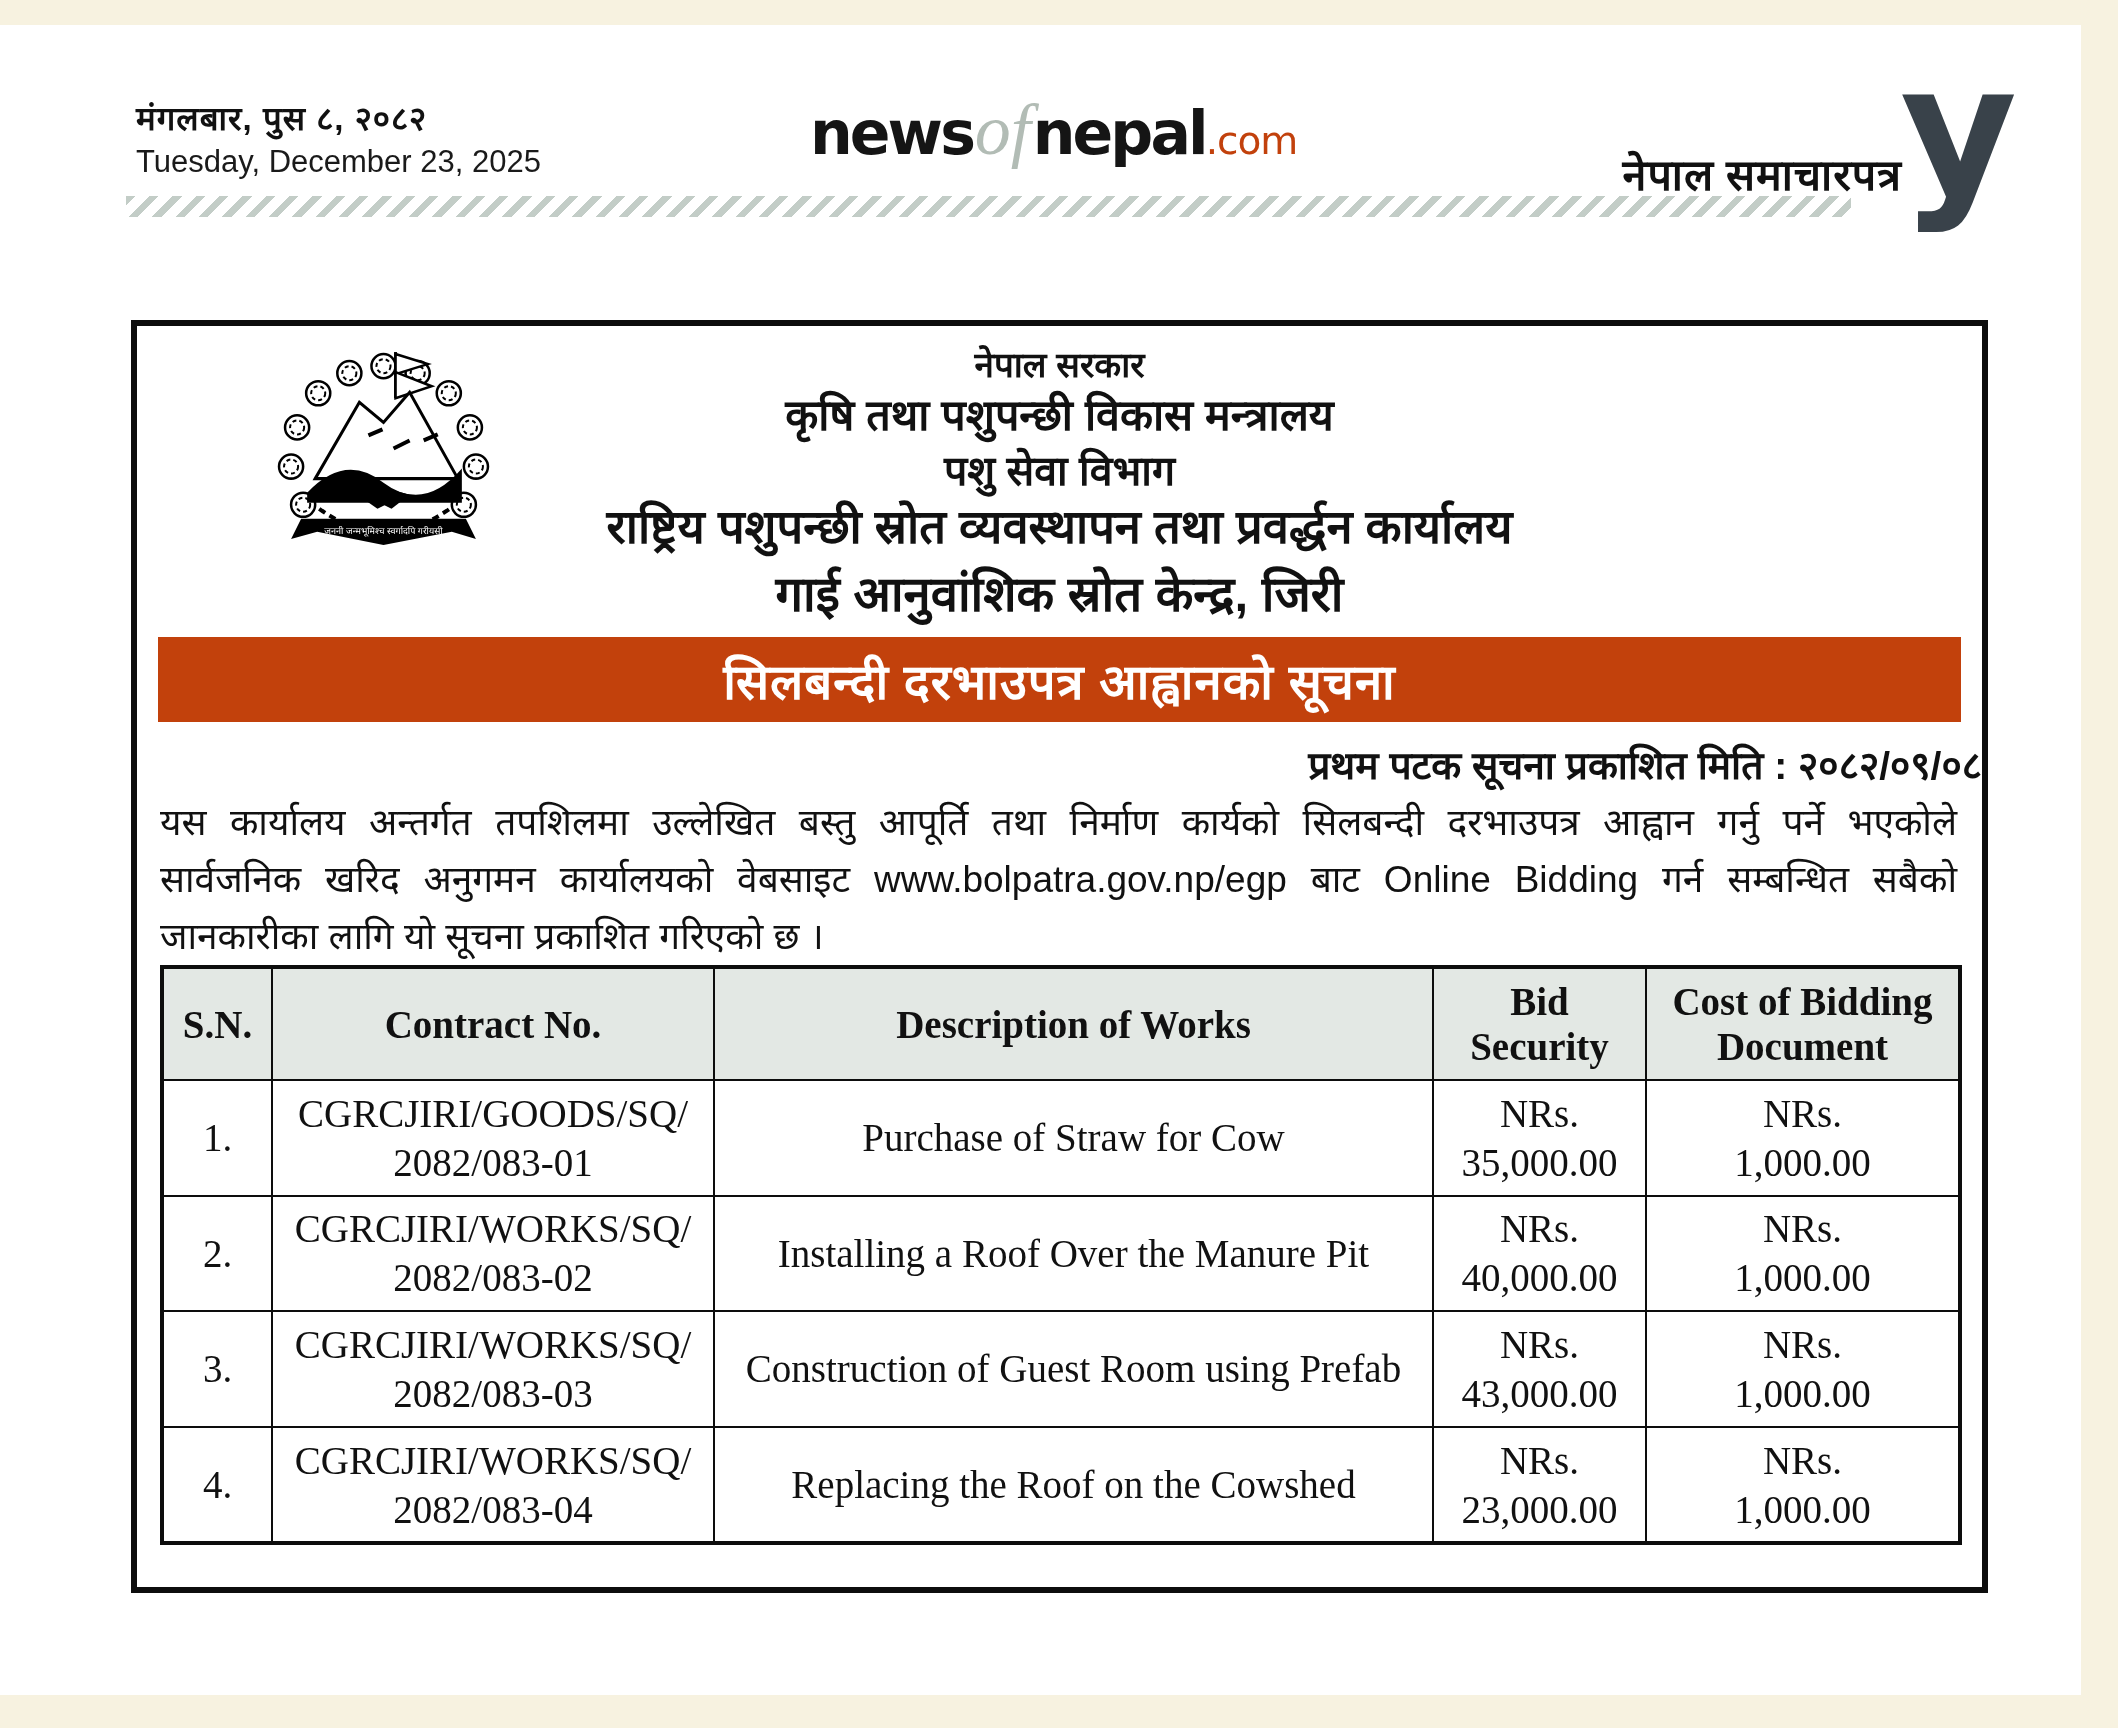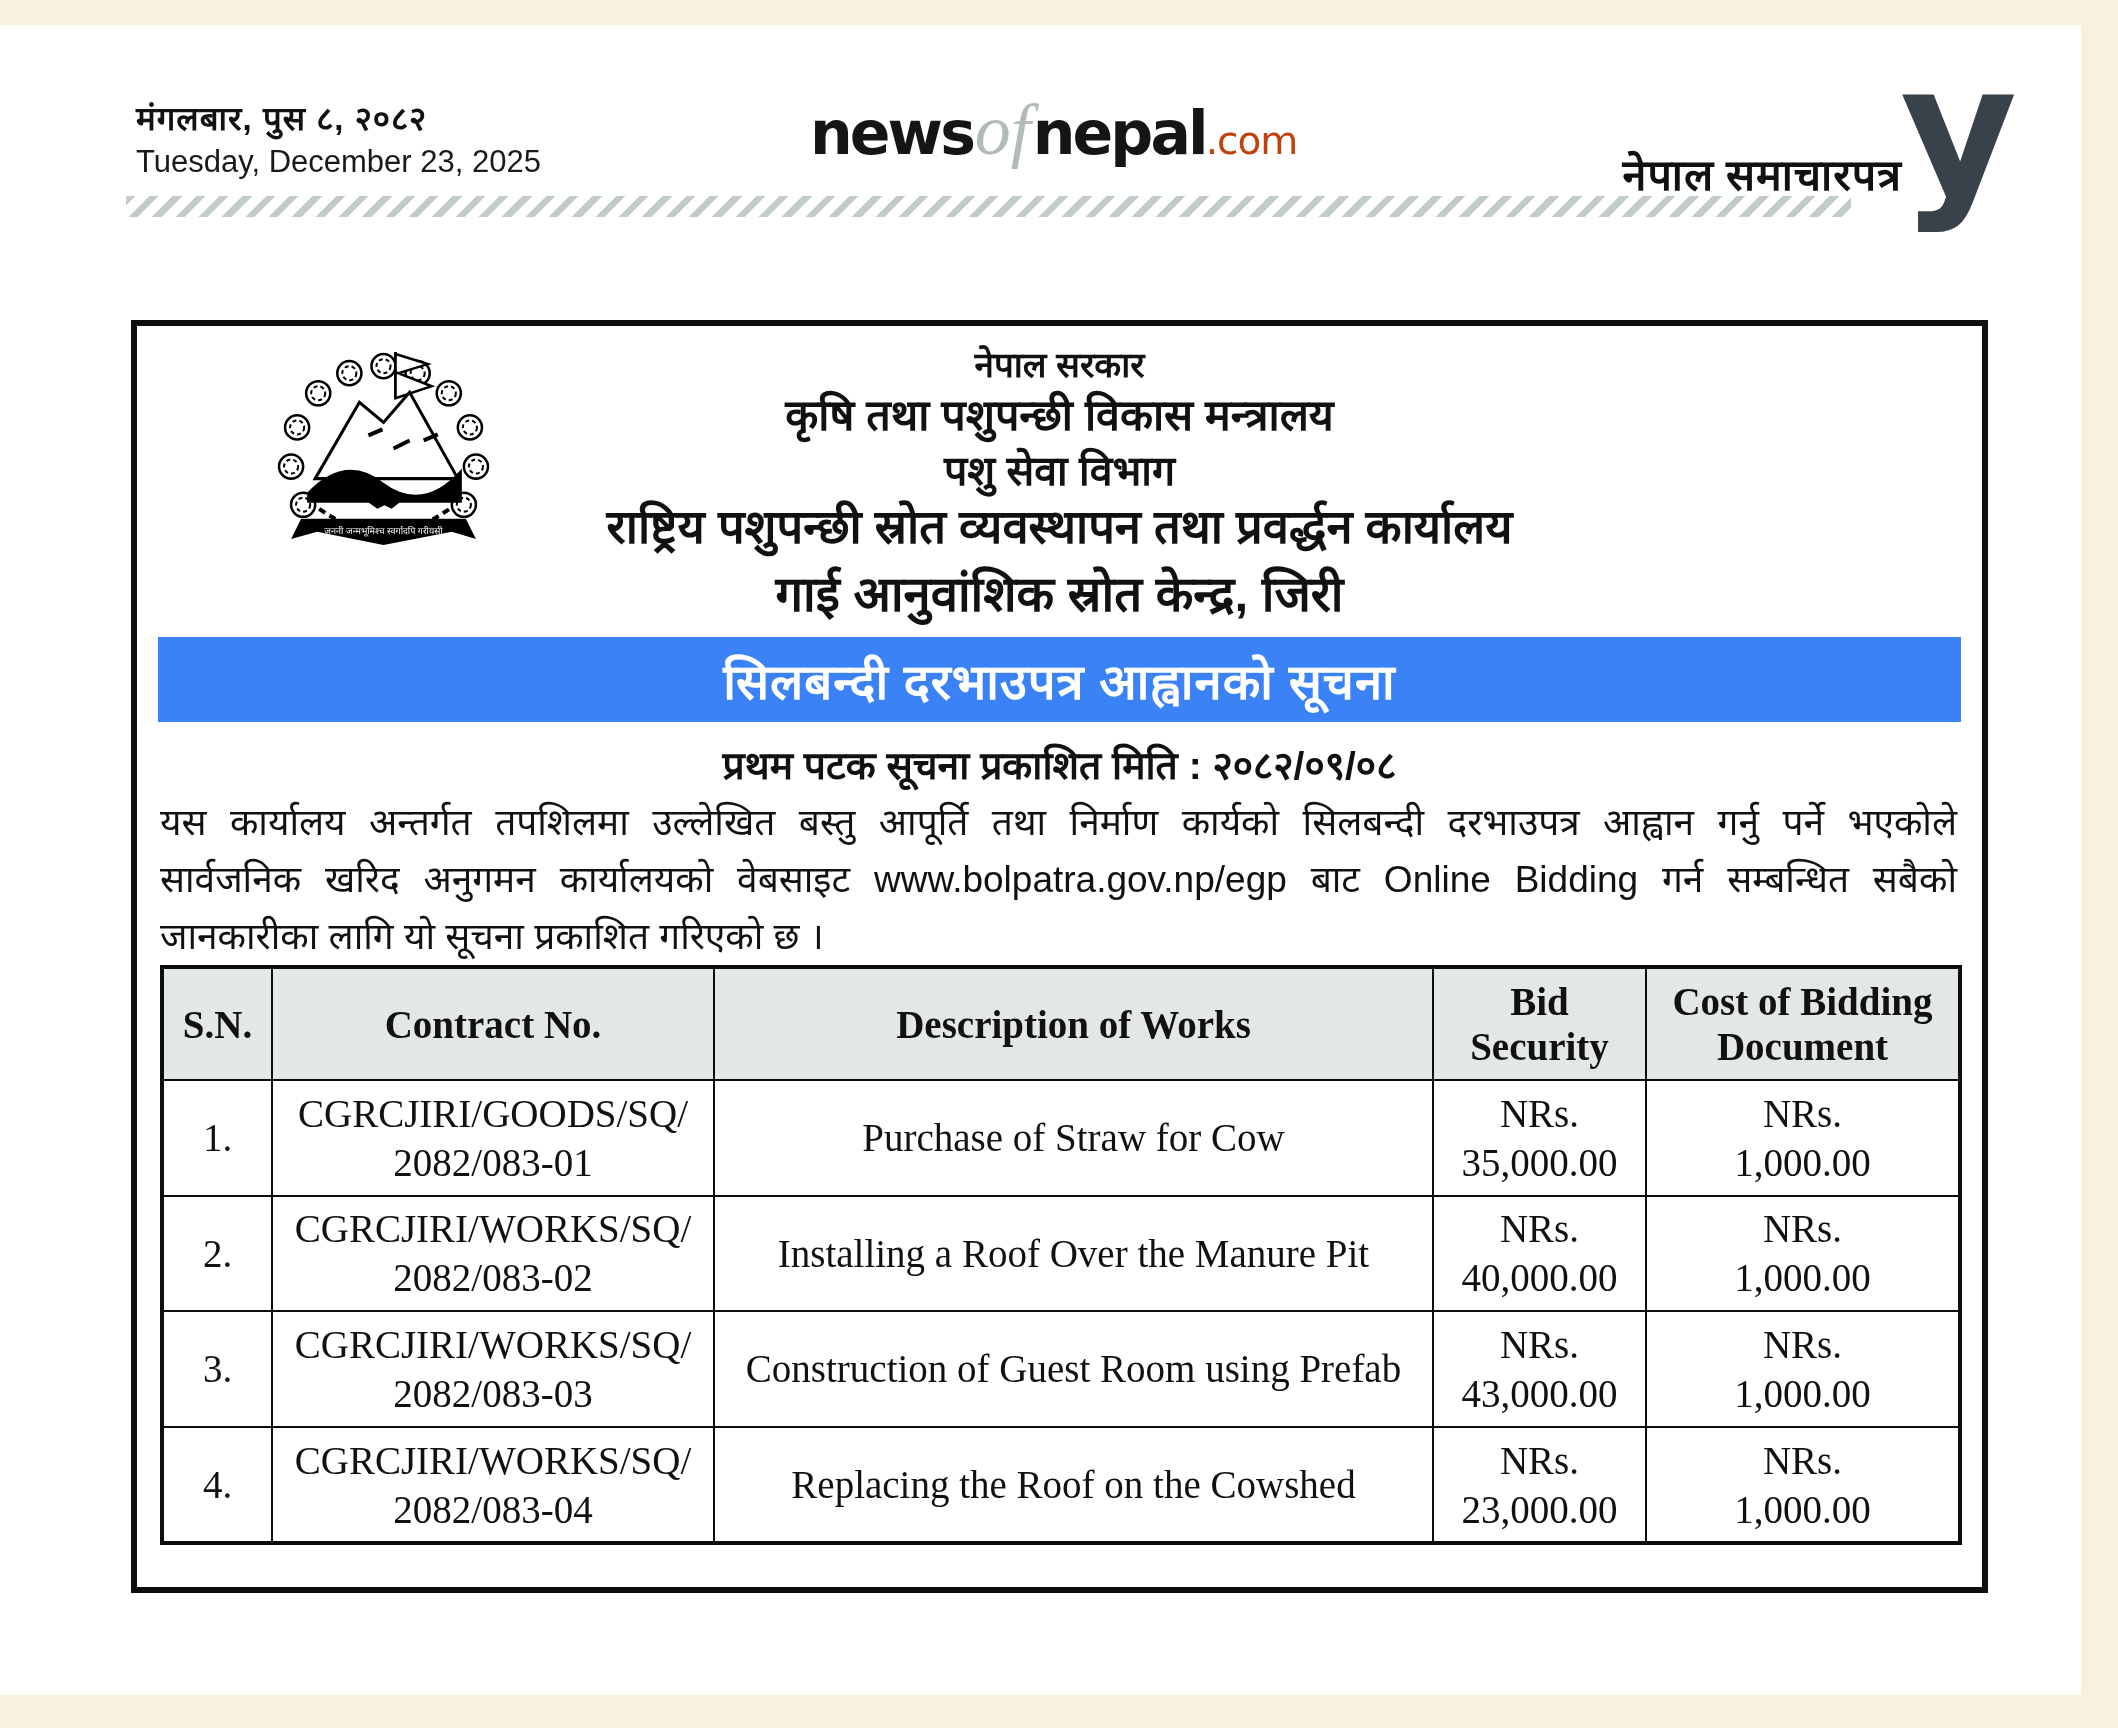--- a/index.html
+++ b/index.html
@@ -67,28 +67,28 @@
 
   .org-line { position:absolute; left:0; width:100%; text-align:center; font-weight:bold; white-space:nowrap; }
   .org-0 { top:13.6px;  font-size:35px; }
   .org-1 { top:58px;  font-size:43px; }
   .org-2 { top:115px; font-size:41px; }
   .org-3 { top:167px; font-size:47px; }
   .org-4 { top:233px; font-size:49px; }
 
   .banner {
     position:absolute; left:21.3px; right:21.3px; top:311px; height:85px;
-    background:#3b82f6; color:#fff;
+    background:#c2410c; color:#fff;
     font-size:49px; font-weight:bold;
     display:flex; align-items:center; justify-content:center;
     letter-spacing:1px;
   }
   .published {
     position:absolute; left:0; top:411px; width:100%;
-    text-align:center; font-size:39px; font-weight:bold;
+    text-align:right; font-size:39px; font-weight:bold;
   }
   .body-par { position:absolute; left:15px; right:25px; top:468px; font-size:37px;margin-left:8px; }
   .body-line { line-height:57px; }
   .body-line.justify { text-align:justify; text-align-last:justify; }
 
   
   .tbl-wrap { position:absolute; left:23px; top:639px; }
   table {
     border-collapse:collapse; table-layout:fixed;
     font-family:"Liberation Serif", serif;

